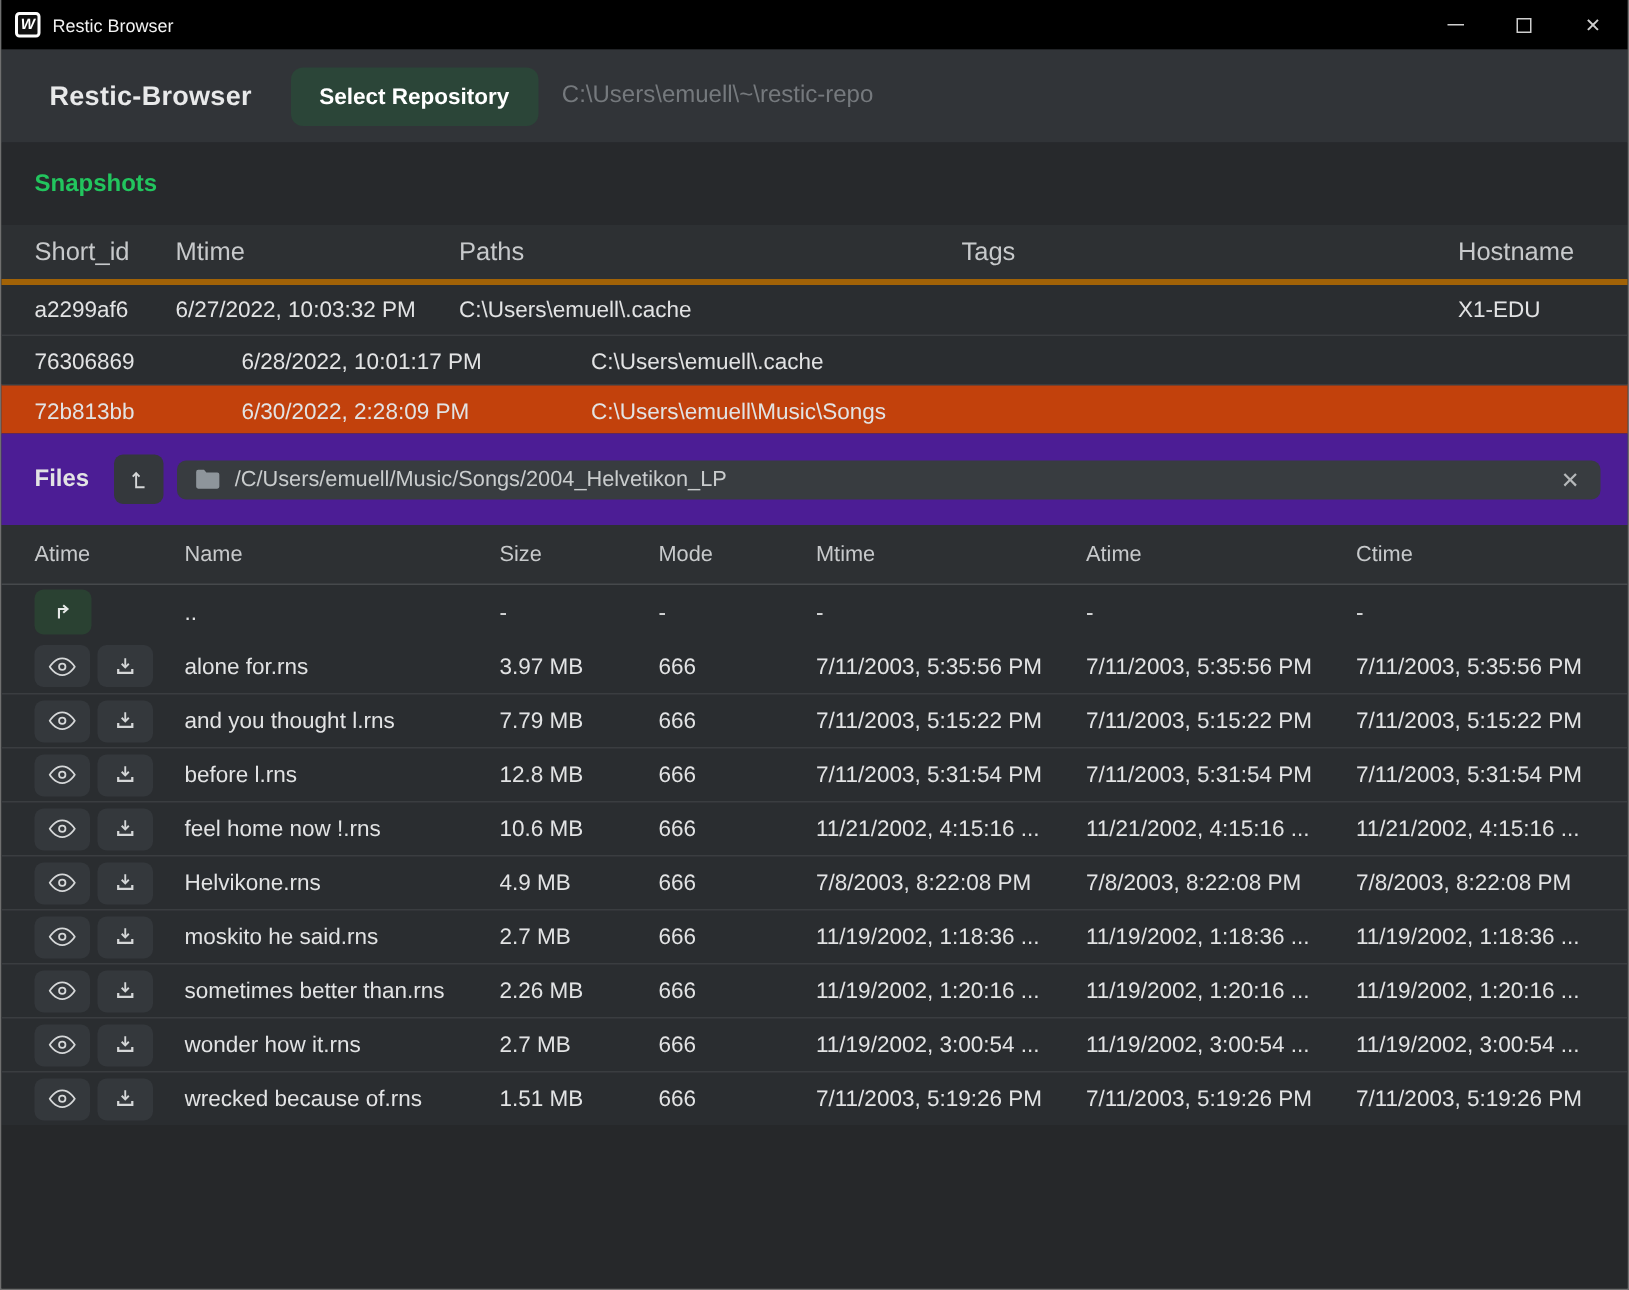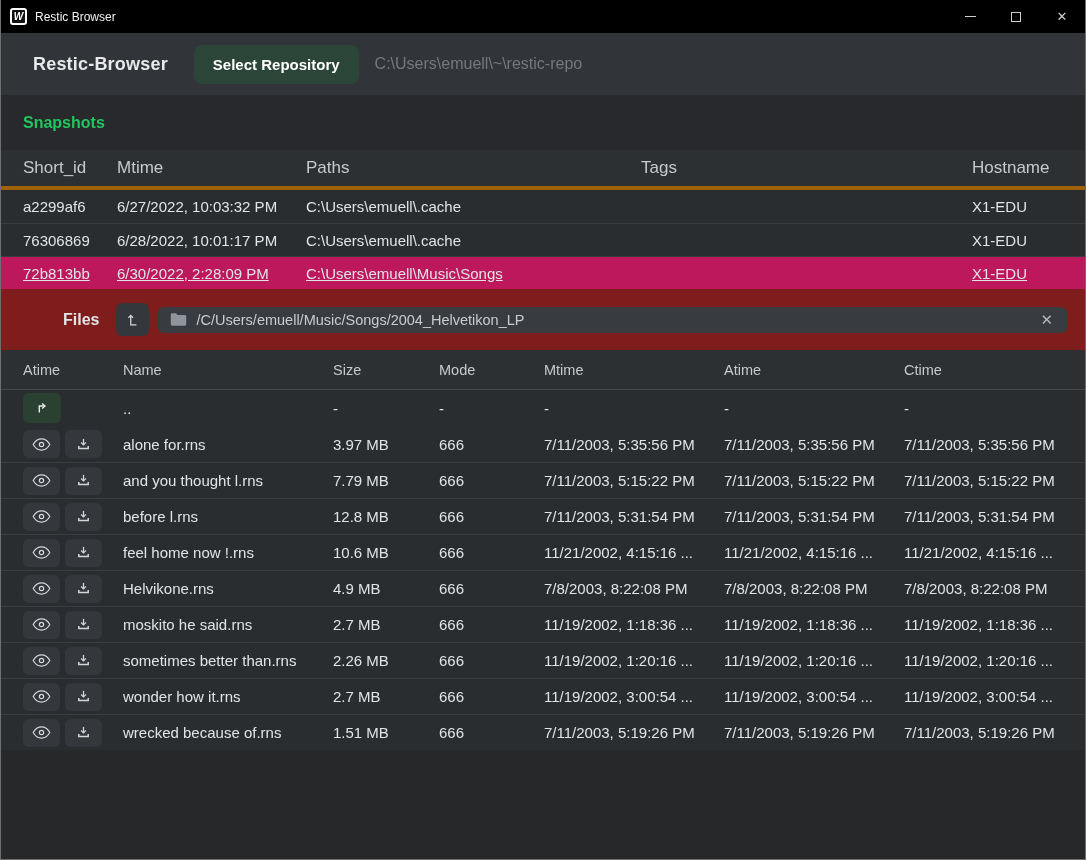--- a/index.html
+++ b/index.html
@@ -29,25 +29,25 @@
   
   .band { height:55px; background:#27292c; display:flex; align-items:center; flex:0 0 auto; }
   .band h2 { color:#22c55e; font-size:16px; font-weight:bold; margin-left:22px; }
 
   
   .snap-head, .snap-row { display:grid; grid-template-columns:94px 189px 335px 331px 1fr;
                           padding:0 22px; align-items:center; }
   .snap-head { height:40px; background:#2d3033; color:#c7c9cb; font-size:17px;
                border-bottom:4px solid #a16207; flex:0 0 auto; }
   .snap-row { height:33px; background:#2a2d30; color:#e2e3e4; font-size:15px; }
-  .snap-row + .snap-row { border-top:1px solid #3a3d40; }
-  .snap-row.selected { background:#be185d;text-decoration:underline; }
-
-  
-  .files-bar { height:61px; background:#7f1d1d; display:flex; align-items:center; flex:0 0 auto;padding-left:40px; }
+  .snap-row + .snap-row { border-top:1px solid #3a3d40;gap:44px; }
+  .snap-row.selected { background:#c2410c; }
+
+  
+  .files-bar { height:61px; background:#4c1d95; display:flex; align-items:center; flex:0 0 auto; }
   .files-bar h2 { color:#e2e3e4; font-size:16px; font-weight:bold; margin-left:22px; }
   .tree-btn { width:33px; height:33px; margin-left:17px; background:#34383c; border:none;
               border-radius:6px; display:flex; align-items:center; justify-content:center; cursor:pointer; }
   .path-field { flex:1; height:26px; margin:0 18px 0 9px; background:#383c40; border-radius:6px;
                 display:flex; align-items:center; padding:0 12px; }
   .path-field .ptext { color:#c9cccd; font-size:14.5px; margin-left:9px; flex:1;
                        white-space:nowrap; overflow:hidden; }
   .clear-x { color:#b5b8ba; font-size:15px; cursor:pointer; padding:0 2px; }
 
   

